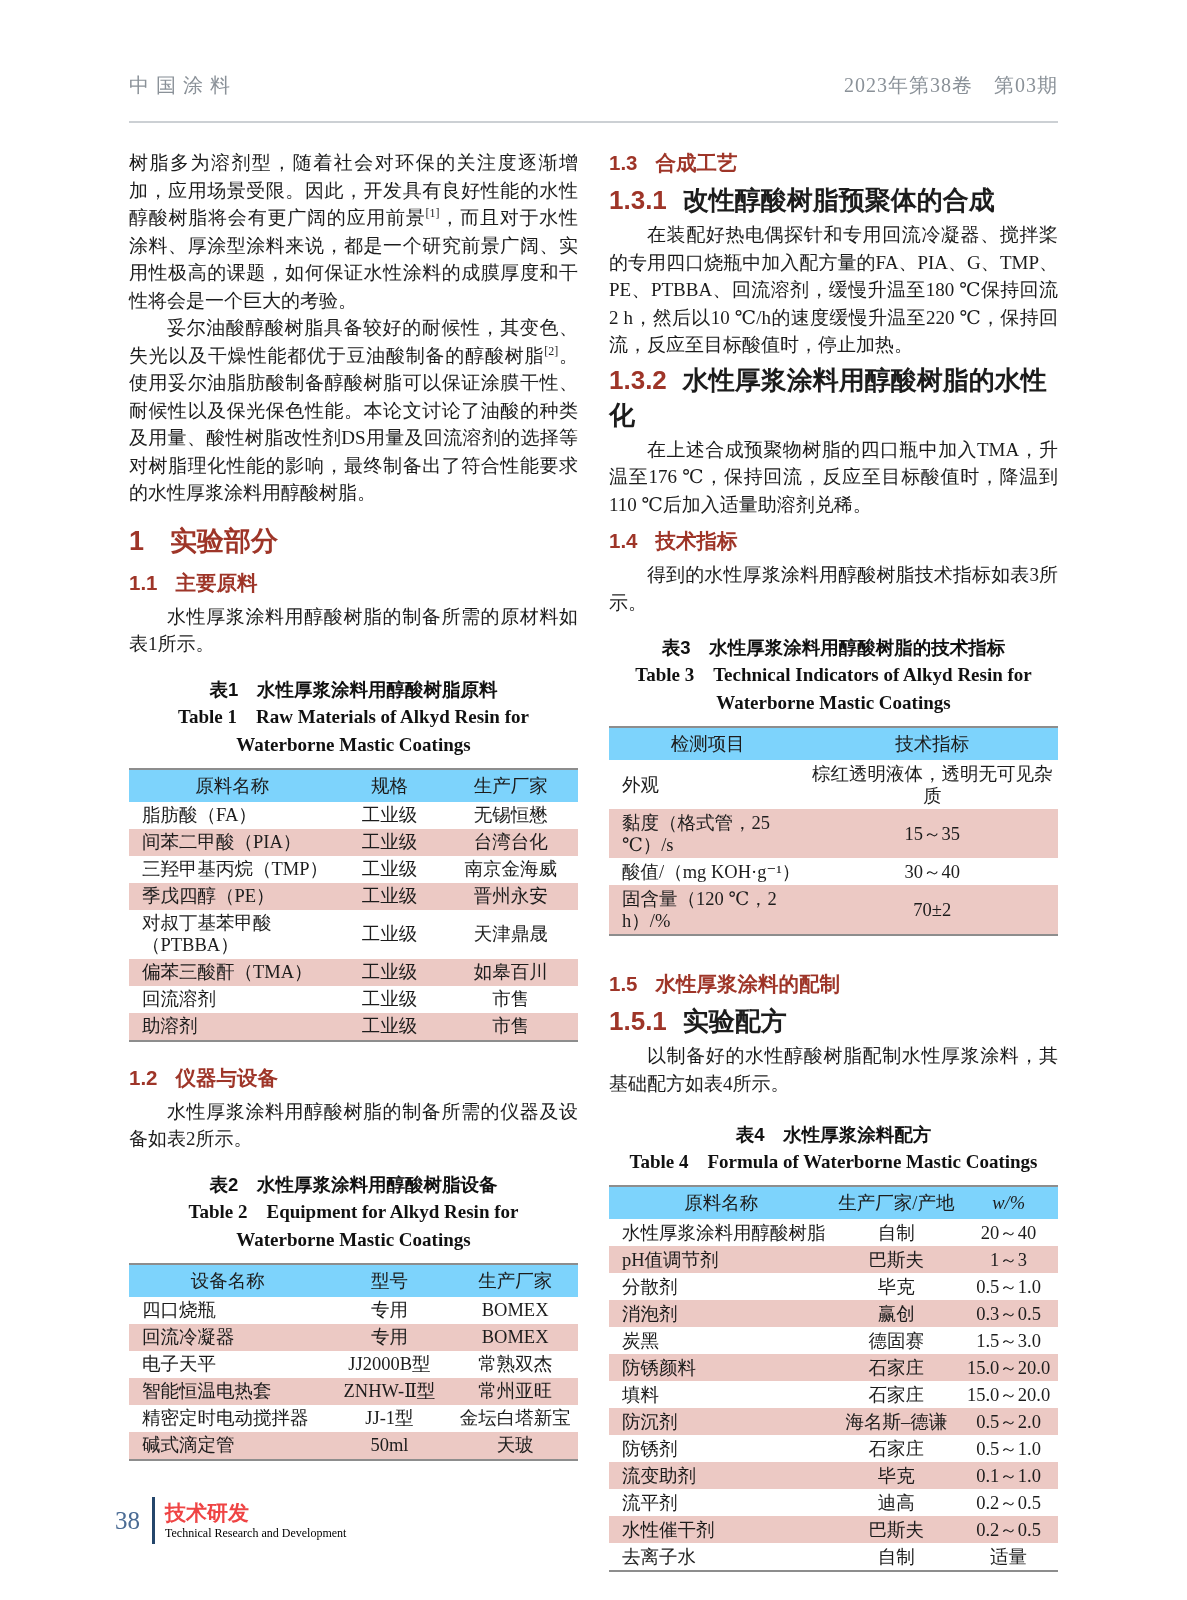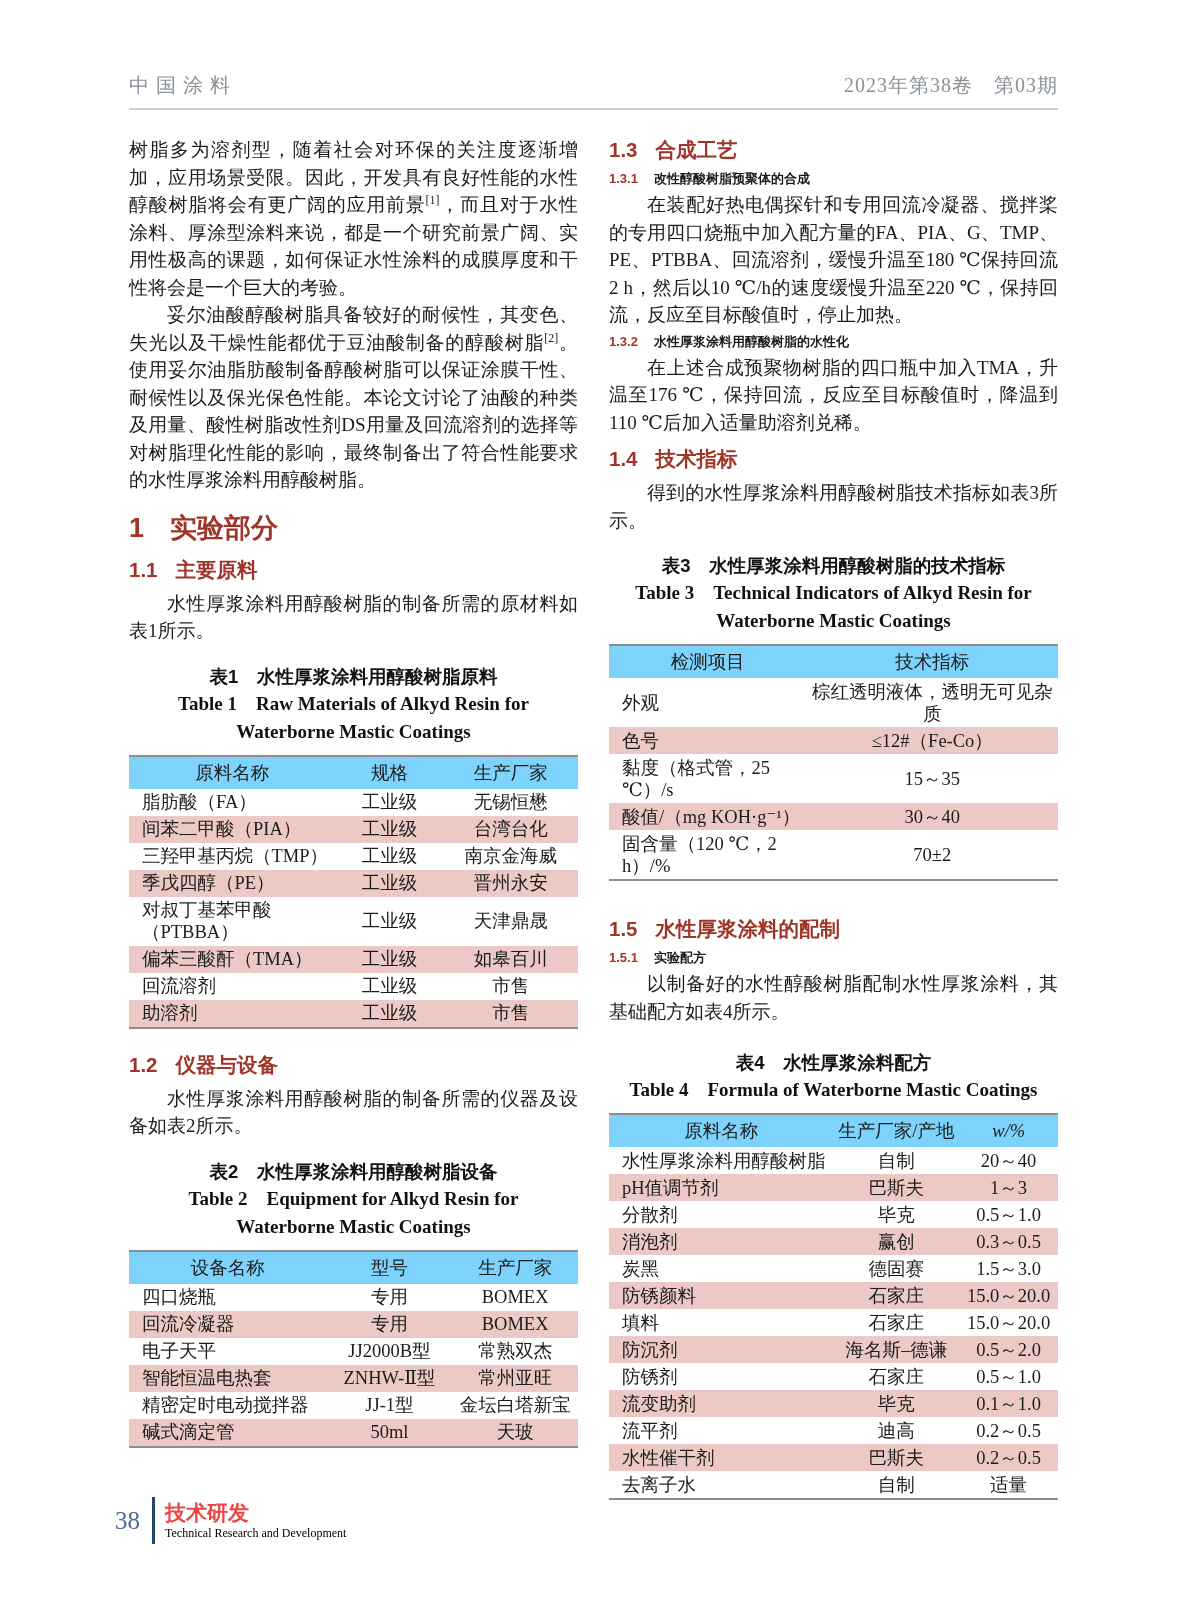--- a/index.html
+++ b/index.html
@@ -10,21 +10,21 @@
     margin:0 auto;
     background:#ffffff;
     overflow:hidden;
     font-family:"Liberation Serif","DejaVu Serif",serif;
     color:#1c1c1c;
   }
   
   .page-header {
     display:flex; justify-content:space-between; align-items:flex-end;
     margin:72px 129px 0 129px;
-    padding-bottom:9px;
+    padding-bottom:22px;
     border-bottom:2px solid #ccd0d4;
     color:#8a9198; font-size:20px;
   }
   .journal-name { letter-spacing:7px; }
   .issue-info { letter-spacing:1px; }
   
   .content {
     display:flex; gap:31px;
     padding:26px 129px 0 129px;
   }
@@ -42,21 +42,21 @@
     font-size:27px; font-weight:bold; color:#9e3528;
     margin:16px 0 10px 0;
   }
   .sec1 .num { margin-right:26px; }
   .sec2 {
     font-family:"Liberation Sans","DejaVu Sans",sans-serif;
     font-size:20.5px; font-weight:bold; color:#9e3528;
     margin:9px 0 6px 0;
   }
   .sec2 .num { margin-right:18px; }
-  .sec3 { font-size:13px; margin:4px 0 3px 0; }
+  .sec3 { font-size:26px; margin:4px 0 3px 0; }
   .sec3 .num {
     font-family:"Liberation Sans","DejaVu Sans",sans-serif;
     font-weight:bold; color:#9e3528; margin-right:16px;
   }
   .sec3 .t { color:#1c1c1c; }
   
   .caption { text-align:center; margin:18px 0 9px 0; }
   .cap-zh {
     font-family:"Liberation Sans","DejaVu Sans",sans-serif;
     font-weight:bold; font-size:18.5px; line-height:27px; color:#111;
@@ -246,24 +246,20 @@
               <th>检测项目</th>
               <th>技术指标</th>
             </tr>
           </thead>
           <tbody>
             <tr>
               <td>外观</td>
               <td>棕红透明液体，透明无可见杂质</td>
             </tr>
             <tr>
-              <td>色号</td>
-              <td>≤12#（Fe-Co）</td>
-            </tr>
-            <tr>
               <td>黏度（格式管，25 ℃）/s</td>
               <td>15～35</td>
             </tr>
             <tr>
               <td>酸值/（mg KOH·g⁻¹）</td>
               <td>30～40</td>
             </tr>
             <tr>
               <td>固含量（120 ℃，2 h）/%</td>
               <td>70±2</td>

